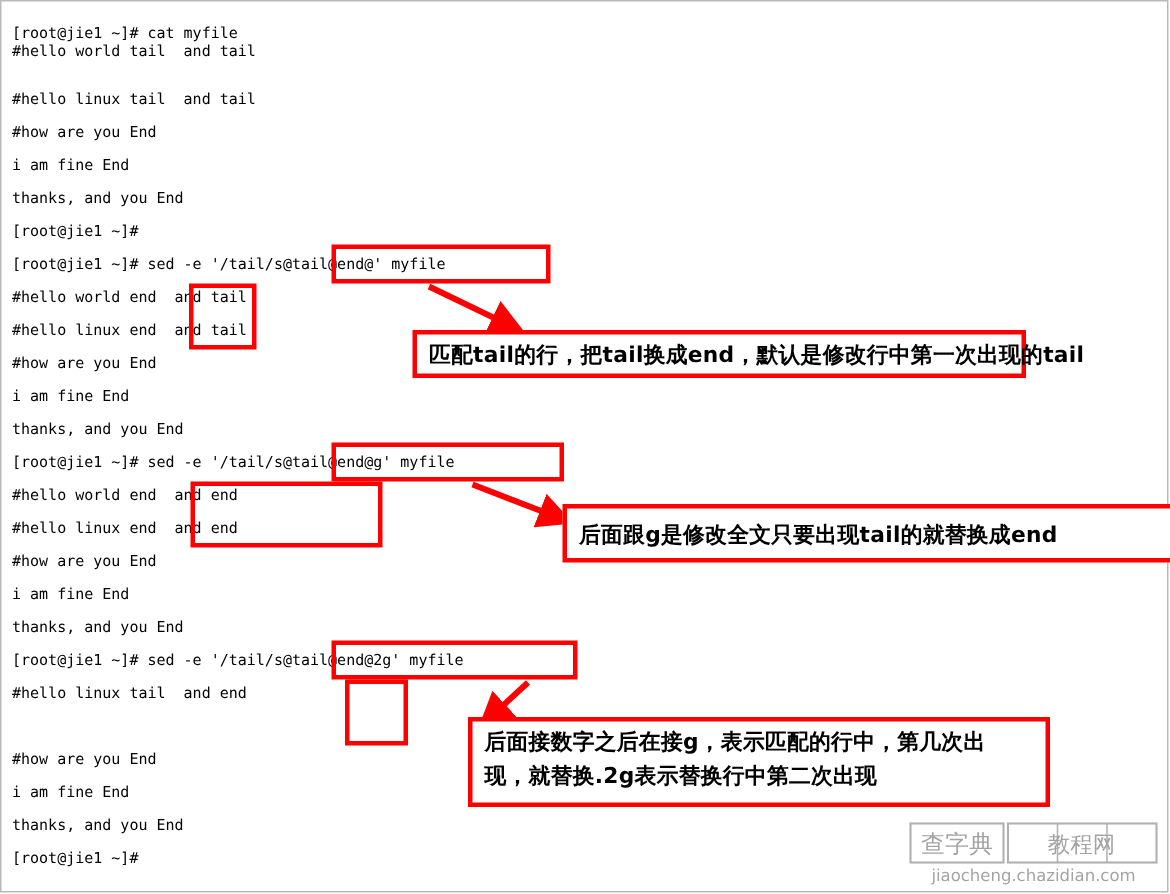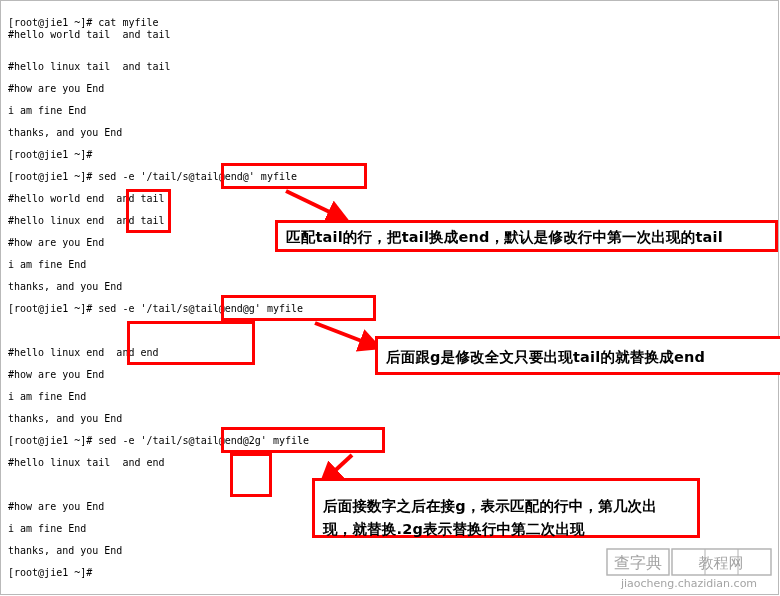--- a/index.html
+++ b/index.html
@@ -91,20 +91,21 @@
   <div class="term-line" style="top:100px">i am fine End</div>
   <div class="term-line" style="top:122px">thanks, and you End</div>
   <div class="term-line" style="top:144px">[root@jie1 ~]#</div>
   <div class="term-line" style="top:166px">[root@jie1 ~]# sed -e '/tail/s@tail@end@' myfile</div>
   <div class="term-line" style="top:188px">#hello world end  and tail</div>
   <div class="term-line" style="top:210px">#hello linux end  and tail</div>
   <div class="term-line" style="top:232px">#how are you End</div>
   <div class="term-line" style="top:254px">i am fine End</div>
   <div class="term-line" style="top:276px">thanks, and you End</div>
   <div class="term-line" style="top:298px">[root@jie1 ~]# sed -e '/tail/s@tail@end@g' myfile</div>
+  <div class="term-line" style="top:320px">#hello world end  and end</div>
   <div class="term-line" style="top:342px">#hello linux end  and end</div>
   <div class="term-line" style="top:364px">#how are you End</div>
   <div class="term-line" style="top:386px">i am fine End</div>
   <div class="term-line" style="top:408px">thanks, and you End</div>
   <div class="term-line" style="top:430px">[root@jie1 ~]# sed -e '/tail/s@tail@end@2g' myfile</div>
   <div class="term-line" style="top:452px">#hello linux tail  and end</div>
   <div class="term-line" style="top:496px">#how are you End</div>
   <div class="term-line" style="top:518px">i am fine End</div>
   <div class="term-line" style="top:540px">thanks, and you End</div>
   <div class="term-line" style="top:562px">[root@jie1 ~]#</div>
@@ -128,29 +129,29 @@
       </marker>
     </defs>
 
     <line x1="286" y1="191" x2="340" y2="217" stroke="#ff0000" stroke-width="4" marker-end="url(#ah)"></line>
 
     <line x1="315" y1="323" x2="372" y2="345" stroke="#ff0000" stroke-width="4" marker-end="url(#ah)"></line>
 
     <line x1="352" y1="455" x2="327" y2="478" stroke="#ff0000" stroke-width="4" marker-end="url(#ah)"></line>
   </svg>
 
-  <div class="note-box" style="left:275px; top:220px; width:503px; height:32px;">
+  <div class="note-box" style="left:275px; top:220px; width:409px; height:32px;">
     <span class="nline">匹配tail的行，把tail换成end，默认是修改行中第一次出现的tail</span>
   </div>
 
   <div class="note-box" style="left:375px; top:336px; width:416px; height:39px; padding-top:7px;">
     <span class="nline">后面跟g是修改全文只要出现tail的就替换成end</span>
   </div>
 
-  <div class="note-box" style="left:312px; top:478px; width:388px; height:60px; padding-top:14px;">
+  <div class="note-box" style="left:312px; top:478px; width:388px; height:60px; padding-top:3px;">
     <span class="nline">后面接数字之后在接g，表示匹配的行中，第几次出</span>
     <span class="nline">现，就替换.2g表示替换行中第二次出现</span>
   </div>
 
   <svg id="watermark" viewBox="0 0 166 42">
     <rect x="1" y="1" width="62" height="26" fill="none" stroke="#9a9a9a" stroke-width="1.4"></rect>
     <rect x="66" y="1" width="99" height="26" fill="none" stroke="#9a9a9a" stroke-width="1.4"></rect>
     <line x1="99" y1="1" x2="99" y2="27" stroke="#9a9a9a" stroke-width="1"></line>
     <line x1="132" y1="1" x2="132" y2="27" stroke="#9a9a9a" stroke-width="1"></line>
     <text class="wm-cell" x="32" y="20" font-size="16" text-anchor="middle">查字典</text>

